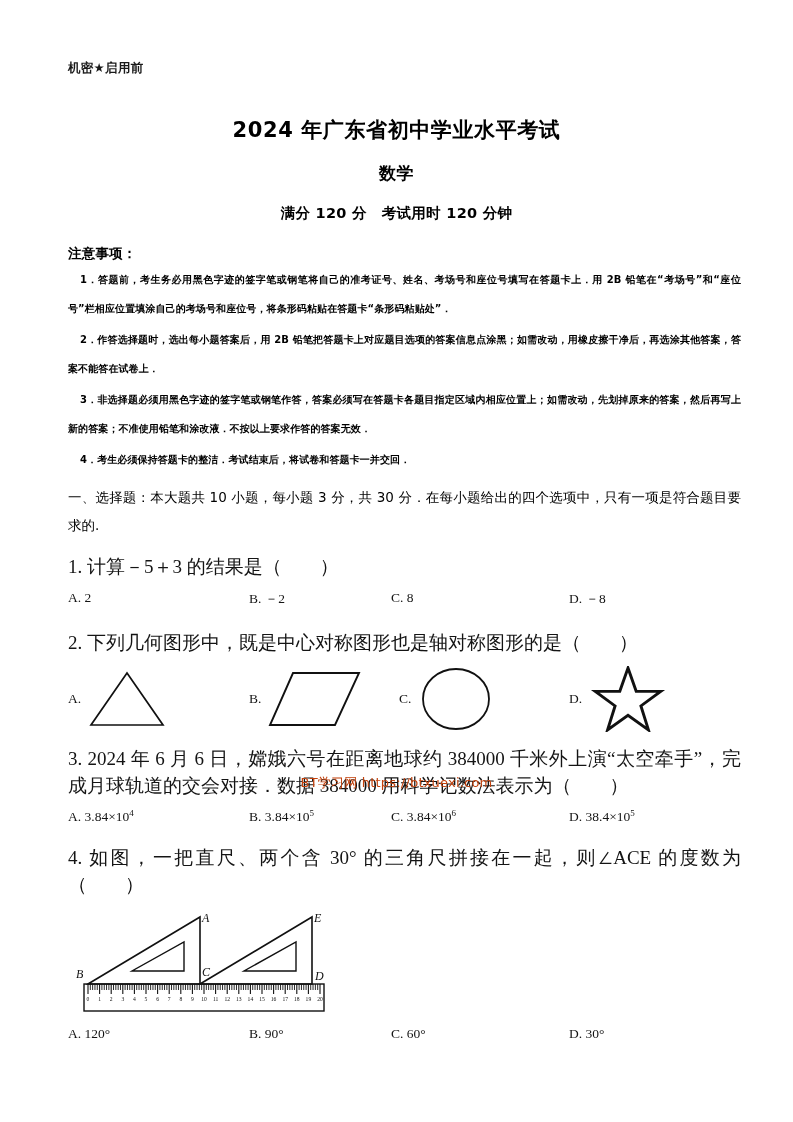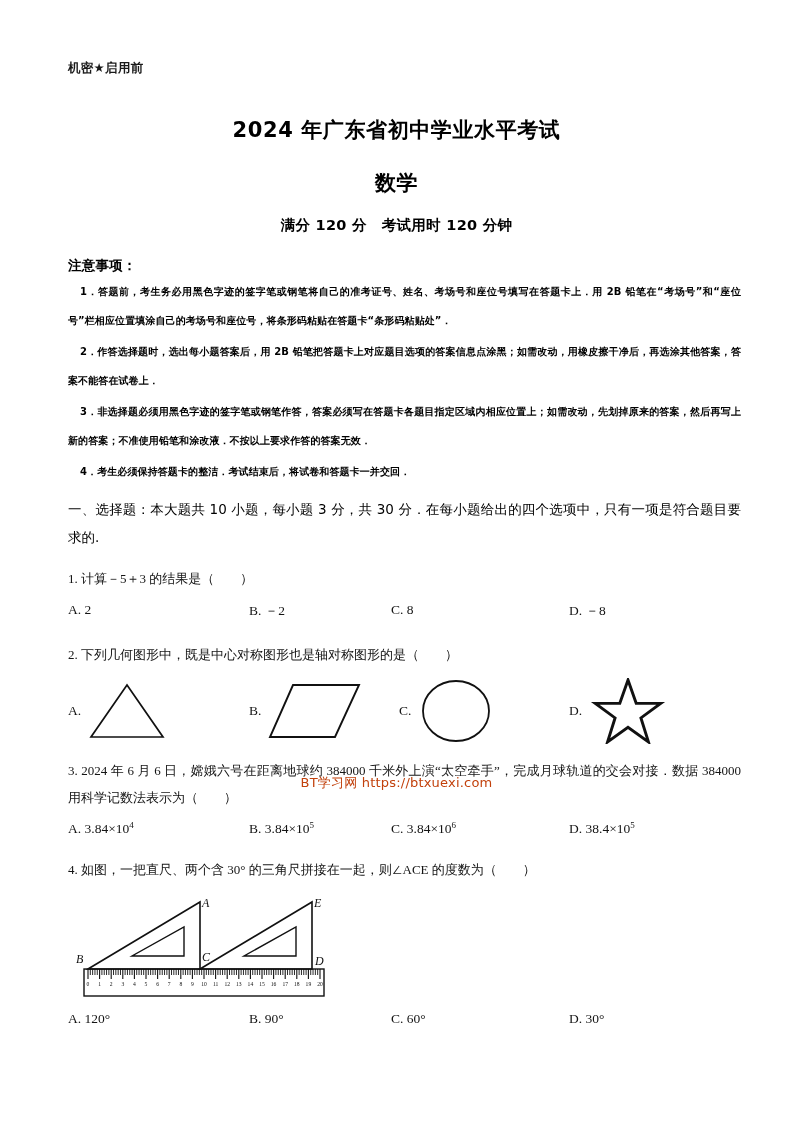--- a/index.html
+++ b/index.html
@@ -40,22 +40,22 @@
     font-weight: bold;
     font-size: 21px;
     letter-spacing: 0.6px;
     padding-top: 116px;
     color: #000;
   }
   .doc-subject {
     text-align: center;
     font-family: "DejaVu Sans", sans-serif;
     font-weight: bold;
-    font-size: 21px;
-    margin-top: 25px;
+    font-size: 17px;
+    margin-top: 18px;
     letter-spacing: 0.5px;
   }
   .doc-meta {
     text-align: center;
     font-family: "DejaVu Sans", sans-serif;
     font-weight: bold;
     font-size: 14.5px;
     margin-top: 19px;
     letter-spacing: 0.3px;
   }
@@ -89,21 +89,21 @@
     font-weight: normal;
     font-size: 13.5px;
     line-height: 28.5px;
     margin-top: 8px;
     text-align: justify;
     text-justify: inter-ideograph;
   }
 
   .q-text {
     font-family: "Liberation Serif", serif;
-    font-size: 13px;
+    font-size: 19px;
     line-height: 27px;
     margin-top: 13px;
     text-align: justify;
     text-justify: inter-ideograph;
     color: #141414;
   }
   .q-text.tight { margin-top: 9px; }
 
   
   .opt-row {

